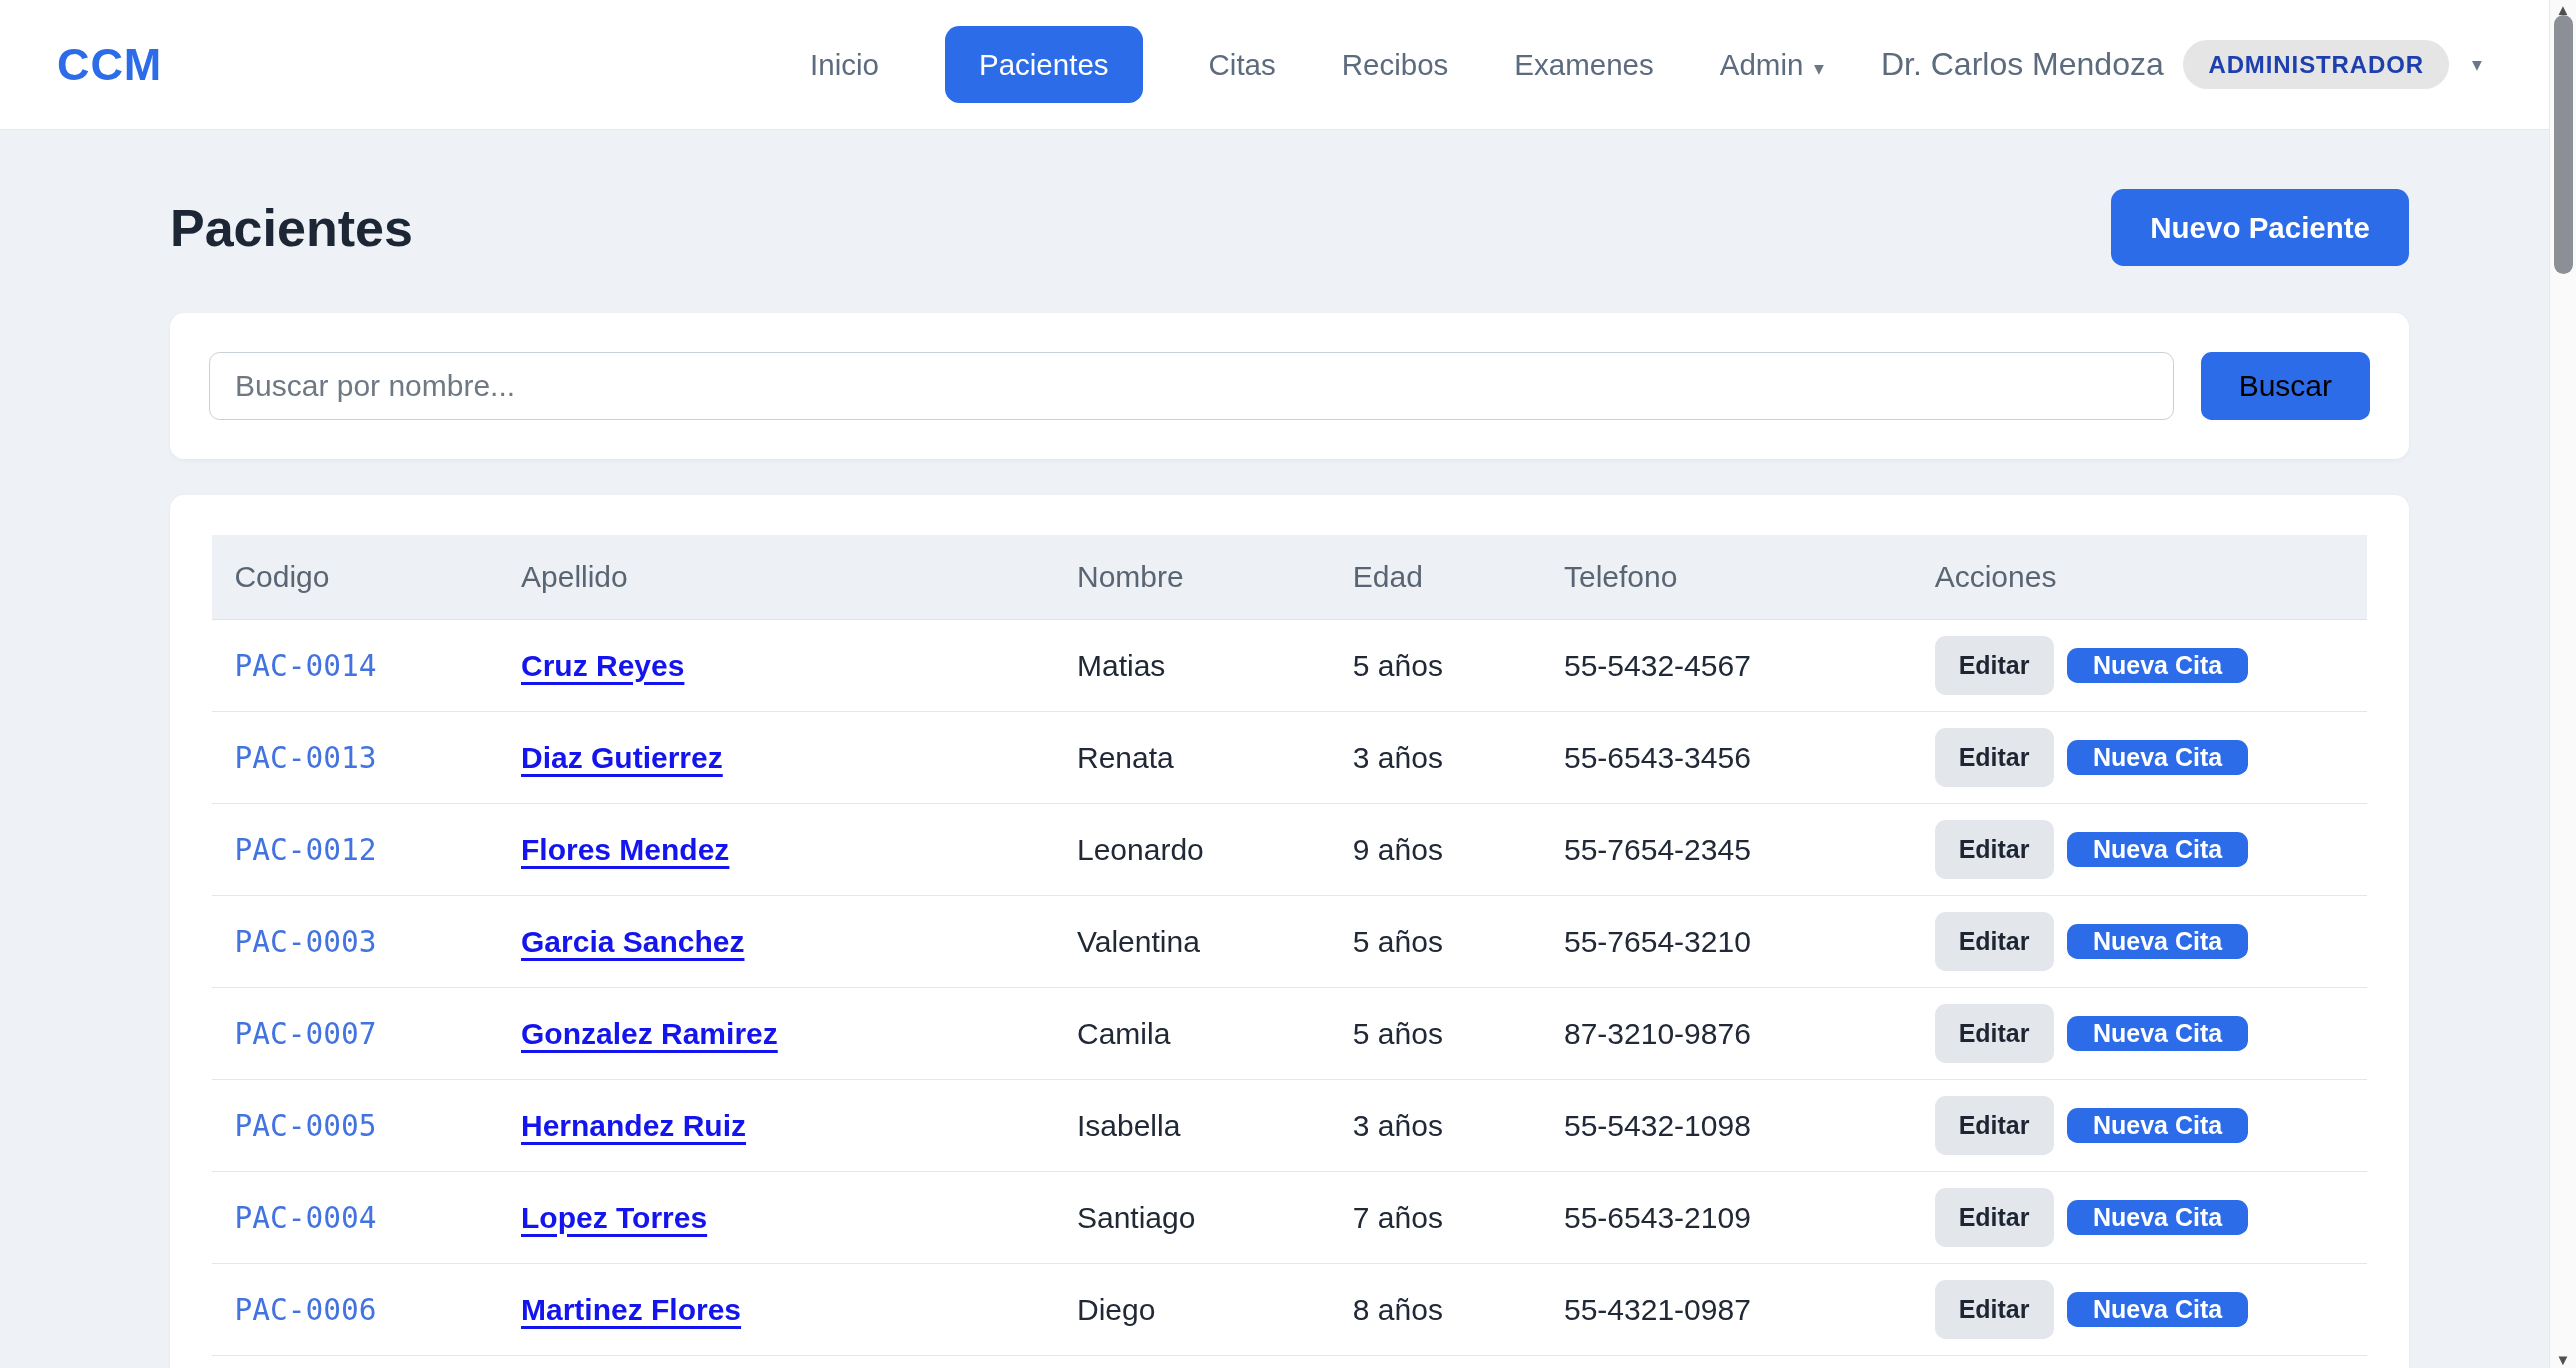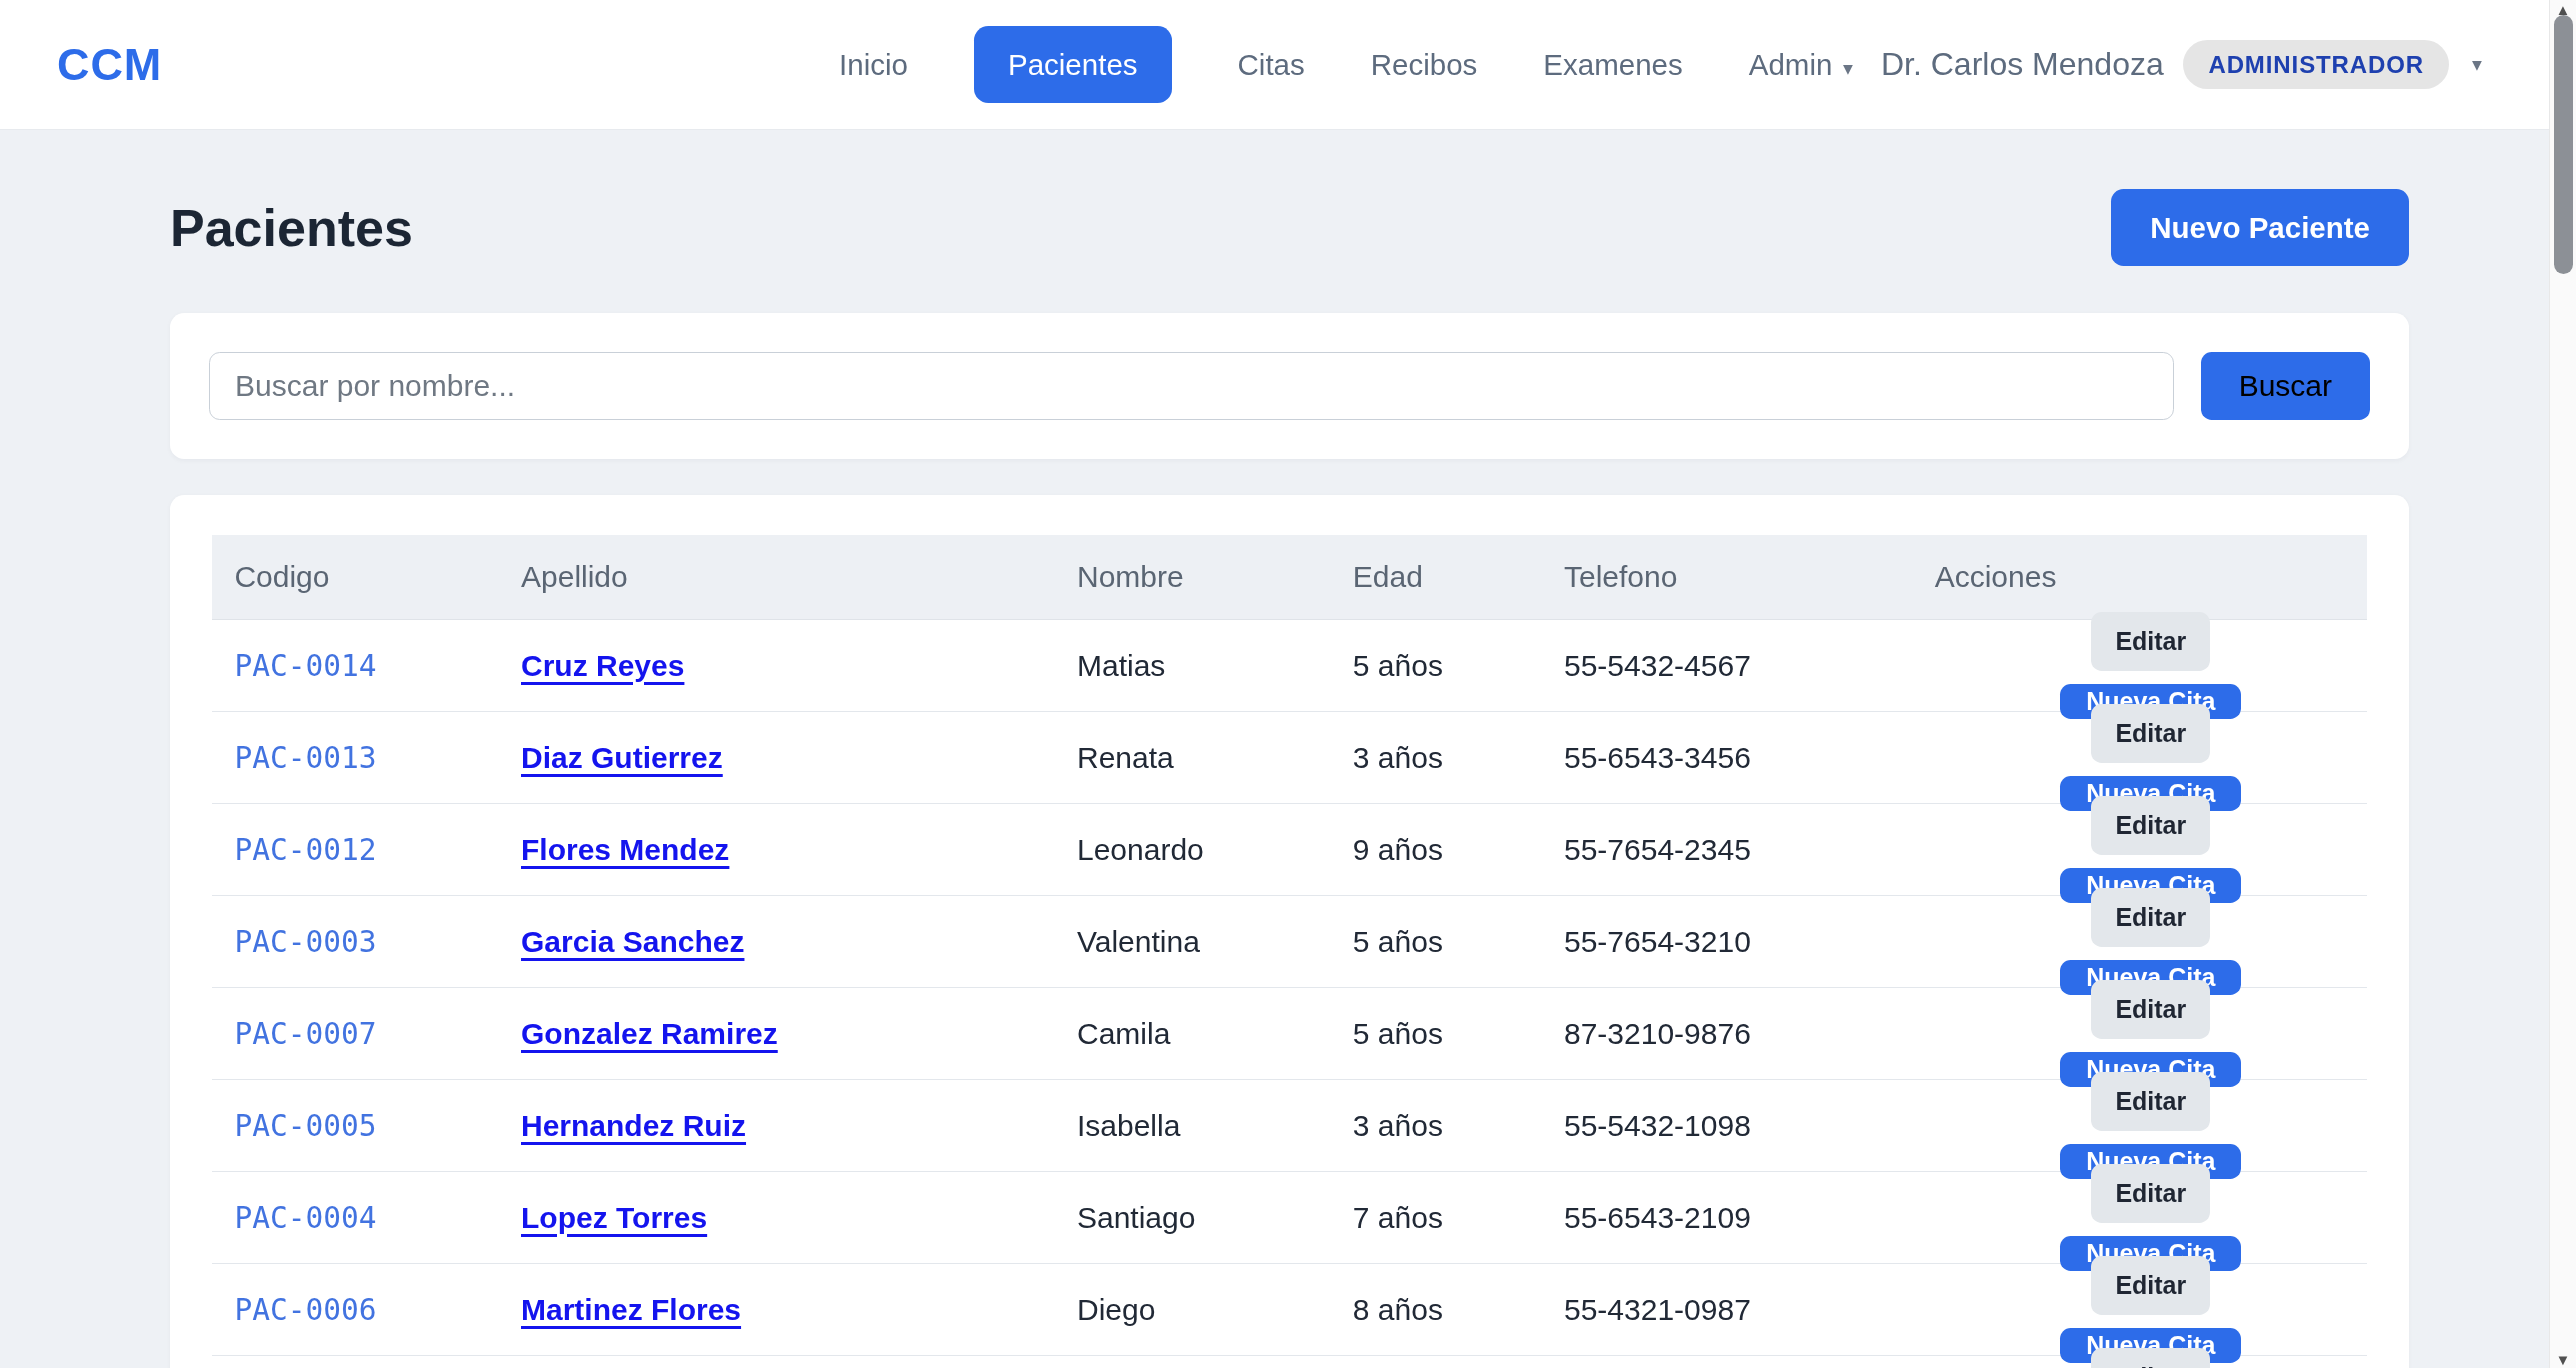--- a/index.html
+++ b/index.html
@@ -15,21 +15,21 @@
     height:130px; background:#ffffff; border-bottom:1.8px solid #e7eaee;
     display:flex; align-items:center; padding:0 94px 0 57px;
   }
   .brand { font-size:45px; font-weight:bold; color:#2d6ce9; letter-spacing:0.9px; }
   .nav-links { display:flex; align-items:center; gap:66px; margin-left:auto; list-style:none; }
   .nav-link { font-size:29.5px; color:#5d6b7e; cursor:pointer; white-space:nowrap; }
   .nav-link.active {
     background:#2d6ce9; color:#ffffff; padding:21.5px 34px; border-radius:14.3px;
   }
   .caret { font-size:19.7px; color:#6b7686; margin-left:10.7px; }
-  .user-group { display:flex; align-items:center; margin-left:28px; cursor:pointer; }
+  .user-group { display:flex; align-items:center; margin-left:57px; cursor:pointer; }
   .user-name { font-size:32px; color:#5d6b7e; }
   .role-badge {
     margin-left:19.7px; background:#e5e5e5; color:#1e40af; font-weight:bold;
     font-size:24px; letter-spacing:0.9px; padding:10.7px 25px; border-radius:894px;
   }
   .user-caret { font-size:19.7px; color:#6b7686; margin-left:23px; }
 
   
   .main { padding:59px 167px 0 170px; }
   .page-header { display:flex; align-items:center; justify-content:space-between; }
@@ -68,21 +68,21 @@
     display:flex; align-items:center; height:92px; border-bottom:1.8px solid #e3e7ec;
   }
   .td { padding-left:22.4px; font-size:30px; color:#212936; }
   .c0 { width:13.3%; } .c1 { width:25.8%; } .c2 { width:12.8%; }
   .c3 { width:9.8%; }  .c4 { width:17.2%; } .c5 { flex:1; }
   .code { font-family:"DejaVu Sans Mono",monospace; color:#4273e0; font-size:29.5px; }
   .surname {
     color:#1414ee; font-weight:bold; text-decoration:underline;
     text-decoration-thickness:2.7px; text-underline-offset:6.3px; cursor:pointer;
   }
-  .actions { display:flex; align-items:center; gap:13.4px;flex-direction:column; }
+  .actions { display:flex; align-items:center; gap:13.4px; }
   .btn-edit {
     background:#e3e7eb; color:#1f2633; font-size:25px; font-weight:bold;
     padding:15px 24px; border-radius:10.7px;
   }
   .btn-cita {
     background:#2d6ce9; color:#ffffff; font-size:25px; font-weight:bold;
     padding:3px 26px; border-radius:10.7px;
   }
 
   

